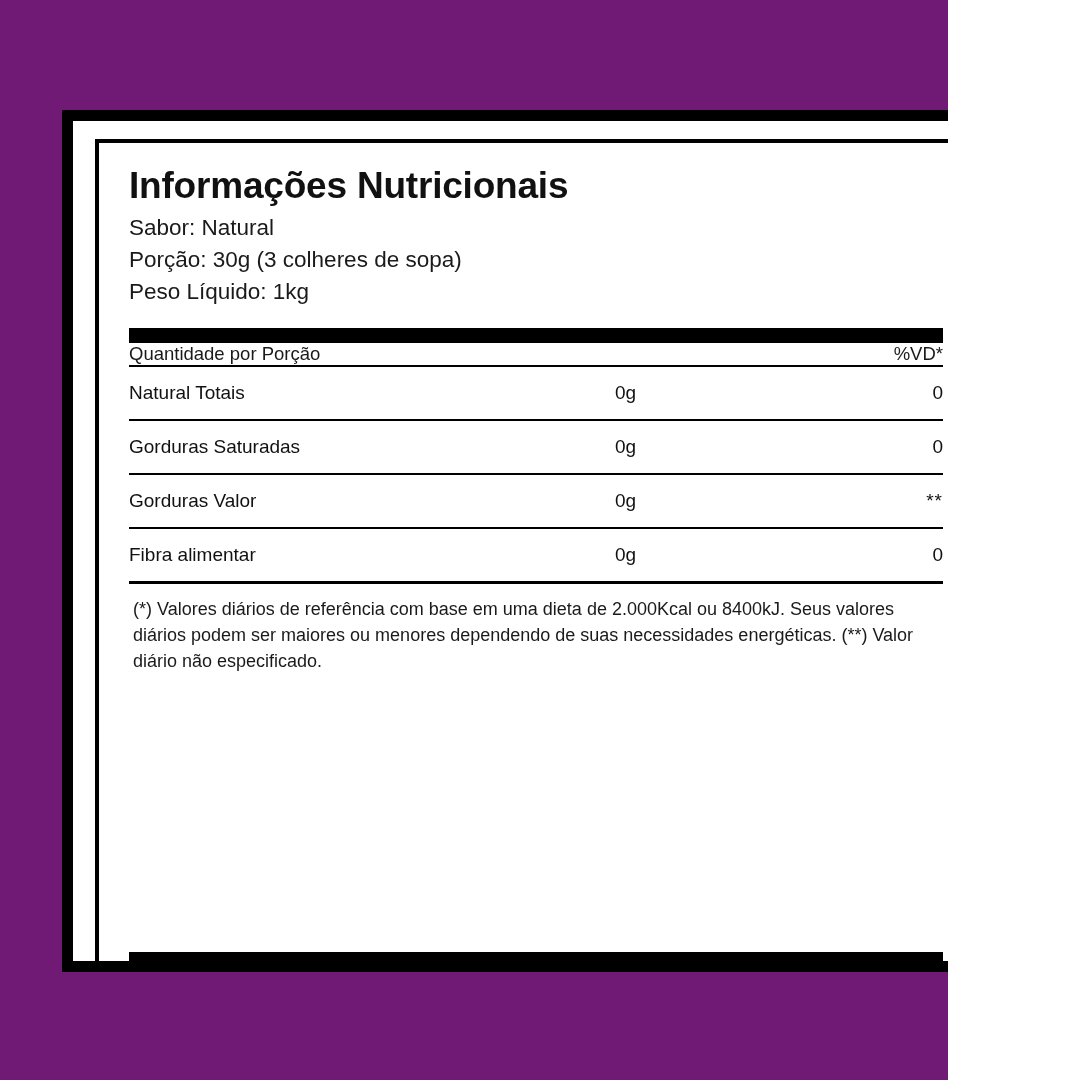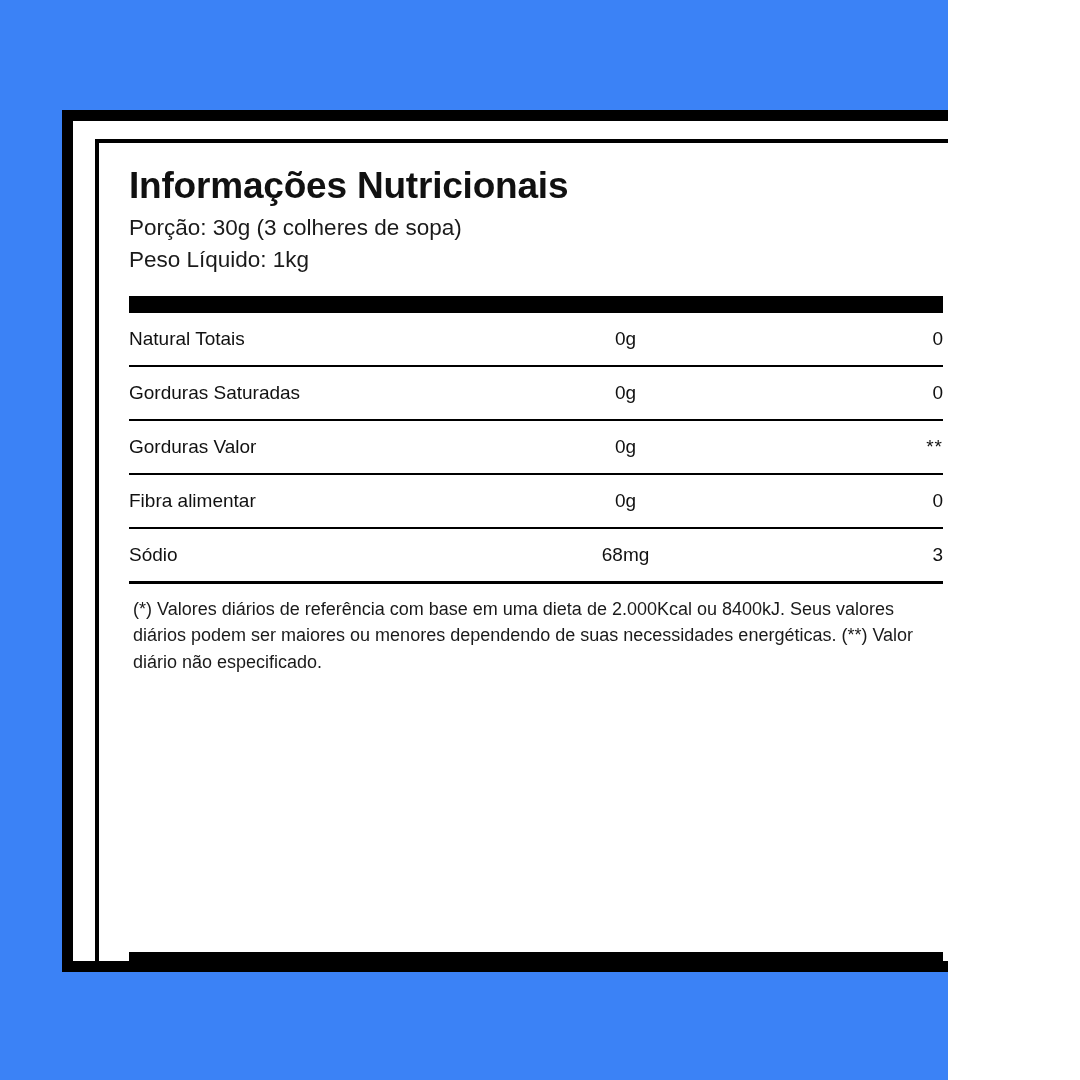--- a/index.html
+++ b/index.html
@@ -12,21 +12,21 @@
     height: 1080px;
     font-family: "Liberation Sans", sans-serif;
     color: #000000;
     -webkit-font-smoothing: antialiased;
   }
 
   .page {
     position: relative;
     width: 948px;
     height: 1080px;
-    background: #3b82f6;
+    background: #701a75;
     overflow: hidden;
     text-decoration: underline;
   }
 
   
   .label-outer {
     position: absolute;
     left: 62px;
     top: 110px;
     width: 948px;
@@ -131,27 +131,33 @@
 </head>
 <body>
 
 <div class="page">
 
   <div class="label-outer">
     <div class="label-inner">
 
       <h1 class="title">Informações Nutricionais</h1>
 
+      <p class="subline">Sabor: Natural</p>
       <p class="subline">Porção: 30g (3 colheres de sopa)</p>
       <p class="subline">Peso Líquido: 1kg</p>
 
       <div class="thick-rule"></div>
 
       <table class="nutri">
         <tbody>
+          <tr class="row-head">
+            <td class="col-name">Quantidade por Porção</td>
+            <td class="col-value"></td>
+            <td class="col-vd">%VD*</td>
+          </tr>
 
 
 
 
           <tr class="data-row">
             <td class="col-name">Natural Totais</td>
             <td class="col-value">0g</td>
             <td class="col-vd">0</td>
           </tr>
 
@@ -166,25 +172,20 @@
             <td class="col-value">0g</td>
             <td class="col-vd vd-small">**</td>
           </tr>
 
           <tr class="data-row">
             <td class="col-name">Fibra alimentar</td>
             <td class="col-value">0g</td>
             <td class="col-vd">0</td>
           </tr>
 
-          <tr class="data-row">
-            <td class="col-name">Sódio</td>
-            <td class="col-value">68mg</td>
-            <td class="col-vd">3</td>
-          </tr>
         </tbody>
       </table>
 
       <div class="bottom-rule"></div>
 
       <p class="footnote">(*) Valores diários de referência com base em uma dieta de 2.000Kcal ou 8400kJ. Seus valores diários podem ser maiores ou menores dependendo de suas necessidades energéticas. (**) Valor diário não especificado.</p>
 
       <div class="closing-rule"></div>
     </div>
   </div>

